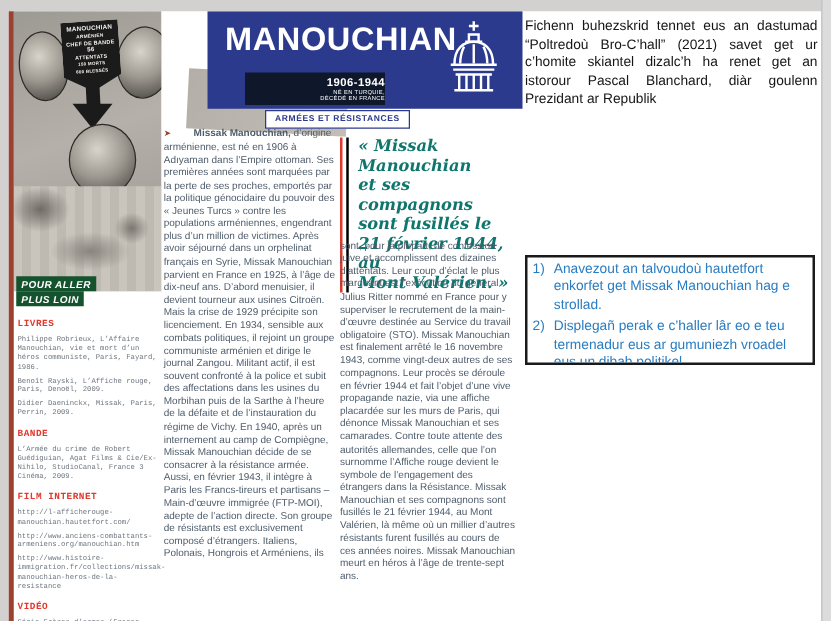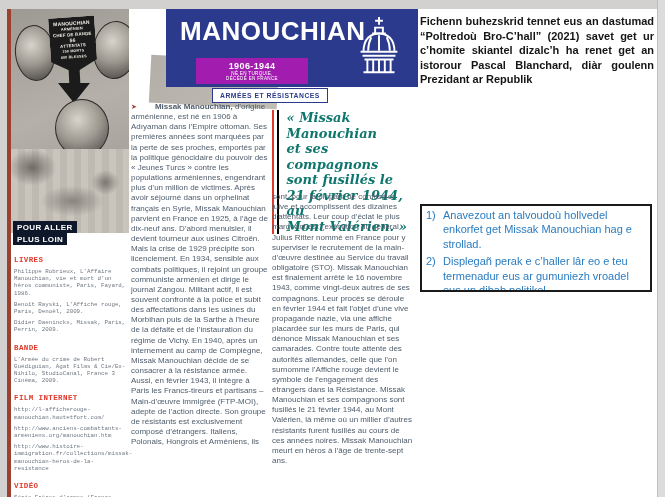--- a/index.html
+++ b/index.html
@@ -33,29 +33,29 @@
   .arrow-stem{left:58px;top:60px;width:11px;height:16px;background:#1b1b1b;transform:rotate(-3deg);}
   .arrow-head{left:47px;top:74px;width:0;height:0;border-left:16px solid transparent;
     border-right:16px solid transparent;border-top:20px solid #1b1b1b;}
   .photo-bottom{left:0;top:140px;width:118px;height:84px;
     background:
       radial-gradient(ellipse 34px 26px at 18% 22%, #6f6b65 0%, rgba(0,0,0,0) 70%),
       radial-gradient(ellipse 46px 22px at 52% 62%, #89857e 0%, rgba(0,0,0,0) 70%),
       radial-gradient(ellipse 20px 18px at 80% 40%, #7c7871 0%, rgba(0,0,0,0) 70%),
       repeating-linear-gradient(90deg,#c9c5bd 0 7px,#beb9b1 7px 14px);}
   .more-badge{left:13px;top:221px;z-index:4;font-weight:bold;font-size:8px;line-height:9px;color:#fff;}
-  .more-badge span{display:table;background:#0f172a;padding:2px 4px 1px 4px;letter-spacing:.4px;}
+  .more-badge span{display:table;background:#14532d;padding:2px 4px 1px 4px;letter-spacing:.4px;font-style:italic;}
 
   
   .blue-box{left:166px;top:9px;width:252px;height:78px;background:#2c3a8e;z-index:2;}
   .hdr-title1{left:14px;top:7px;color:#fff;font-weight:bold;font-size:26px;letter-spacing:.5px;}
   .hdr-title2{left:15px;top:36px;color:#fff;font-weight:bold;font-size:19px;}
   .dome{right:8px;top:6px;}
-  .dates-box{left:196px;top:58px;width:112px;height:26px;background:#a21caf;z-index:3;
-    color:#fff;text-align:center;box-sizing:border-box;padding-top:3px;}
+  .dates-box{left:196px;top:58px;width:112px;height:26px;background:#0f172a;z-index:3;
+    color:#fff;text-align:right;box-sizing:border-box;padding-top:3px;}
   .dates-years{font-weight:bold;font-size:9px;line-height:10px;letter-spacing:.4px;}
   .dates-line{font-size:4.6px;line-height:5.4px;letter-spacing:.3px;}
   .theme-tag{left:212px;top:88px;z-index:4;background:#fff;border:1.5px solid #2c3a8e;
     color:#2c3a8e;font-weight:bold;font-size:6.8px;letter-spacing:.5px;padding:3px 7px;white-space:nowrap;}
 
   
   .quote{left:272px;top:110px;width:142px;border-left:2px solid #de3a2b;z-index:2;}
   .quote-inner{border-left:2px solid #000000;margin-left:2.5px;padding-left:8px;
     font-family:"DejaVu Serif","Liberation Serif",serif;font-style:italic;font-weight:bold;
     color:#0f766e;font-size:13px;line-height:15.5px;white-space:pre-line;}
@@ -66,21 +66,21 @@
   .col2{left:272px;top:192px;width:141px;}
   .lead-bullet{color:#9c4030;font-size:7px;margin-right:2px;}
   .lead-bold{font-weight:bold;padding-left:16px;}
 
   
   .sidebar{left:14px;top:246px;width:112px;z-index:2;font-family:Liberation Mono, monospace;}
   .sb-title{color:#e03a2d;font-weight:bold;font-size:7.5px;letter-spacing:.4px;margin:10px 0 4px 0;}
   .sb-entry{color:#6e7780;font-size:5.8px;line-height:7.2px;margin:0 0 4px 0;}
 
   
-  .right-intro{left:420px;top:14px;width:234px;color:#151515;font-weight:bold;
+  .right-intro{left:420px;top:14px;width:234px;color:#151515;font-weight:normal;
     font-size:11px;line-height:14.6px;text-align:justify;z-index:2;}
   .tasks-box{left:420px;top:204px;width:232px;height:88px;border:2px solid #1a1a1a;
     box-sizing:border-box;padding:2px 4px;overflow:hidden;z-index:2;
     color:#2a7cc1;font-size:11px;line-height:14.4px;}
   .task{display:flex;margin-bottom:3px;}
   .task-num{width:17px;flex:0 0 17px;}
   .task-text{flex:1;}
 </style>
 </head>
 <body>
@@ -166,19 +166,19 @@
 
   <div class="sb-title">VIDÉO</div>
   <div class="sb-entry">Série Frères d’armes (France Télévisions) (https://vimeo.com/110819831)</div>
 </div>
 
 <div class="abs right-intro">Fichenn buhezskrid tennet eus an dastumad “Poltredoù Bro-C’hall” (2021) savet get ur c’homite skiantel dizalc’h ha renet get an istorour Pascal Blanchard, diàr goulenn Prezidant ar Republik</div>
 
 <div class="abs tasks-box">
   <div class="task">
     <span class="task-num">1)</span>
-    <span class="task-text">Anavezout an talvoudoù hollvedel enkorfet get Missak Manouchian hag e strollad.</span>
+    <span class="task-text">Anavezout an talvoudoù hautetfort enkorfet get Missak Manouchian hag e strollad.</span>
   </div>
   <div class="task">
     <span class="task-num">2)</span>
     <span class="task-text">Displegañ perak e c’haller lâr eo e teu termenadur eus ar gumuniezh vroadel eus un dibab politikel.</span>
   </div>
 </div>
 
 </body></html>

